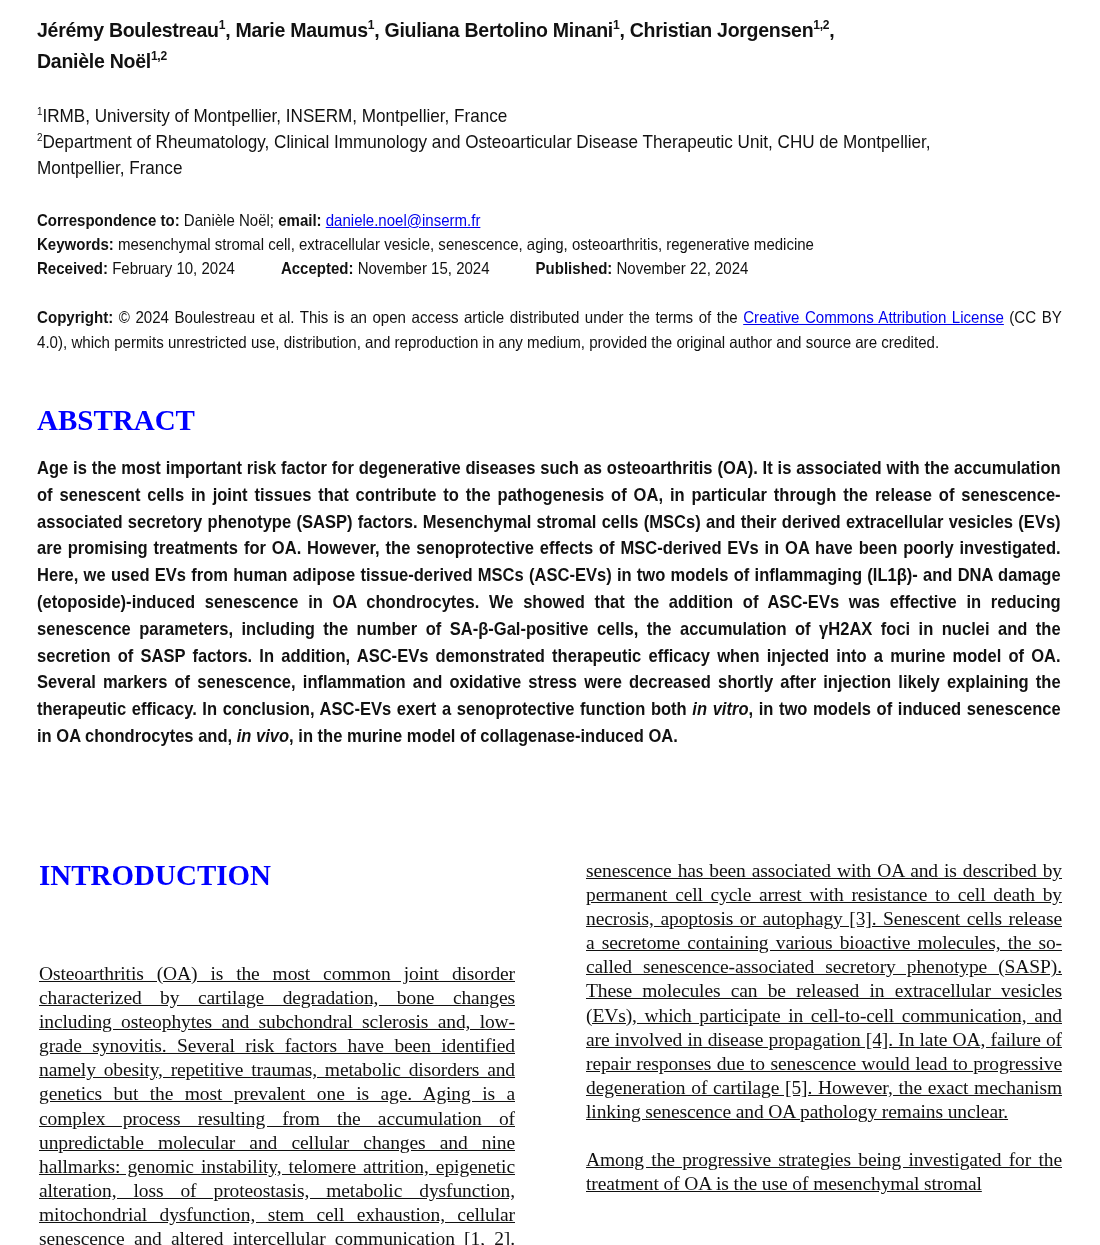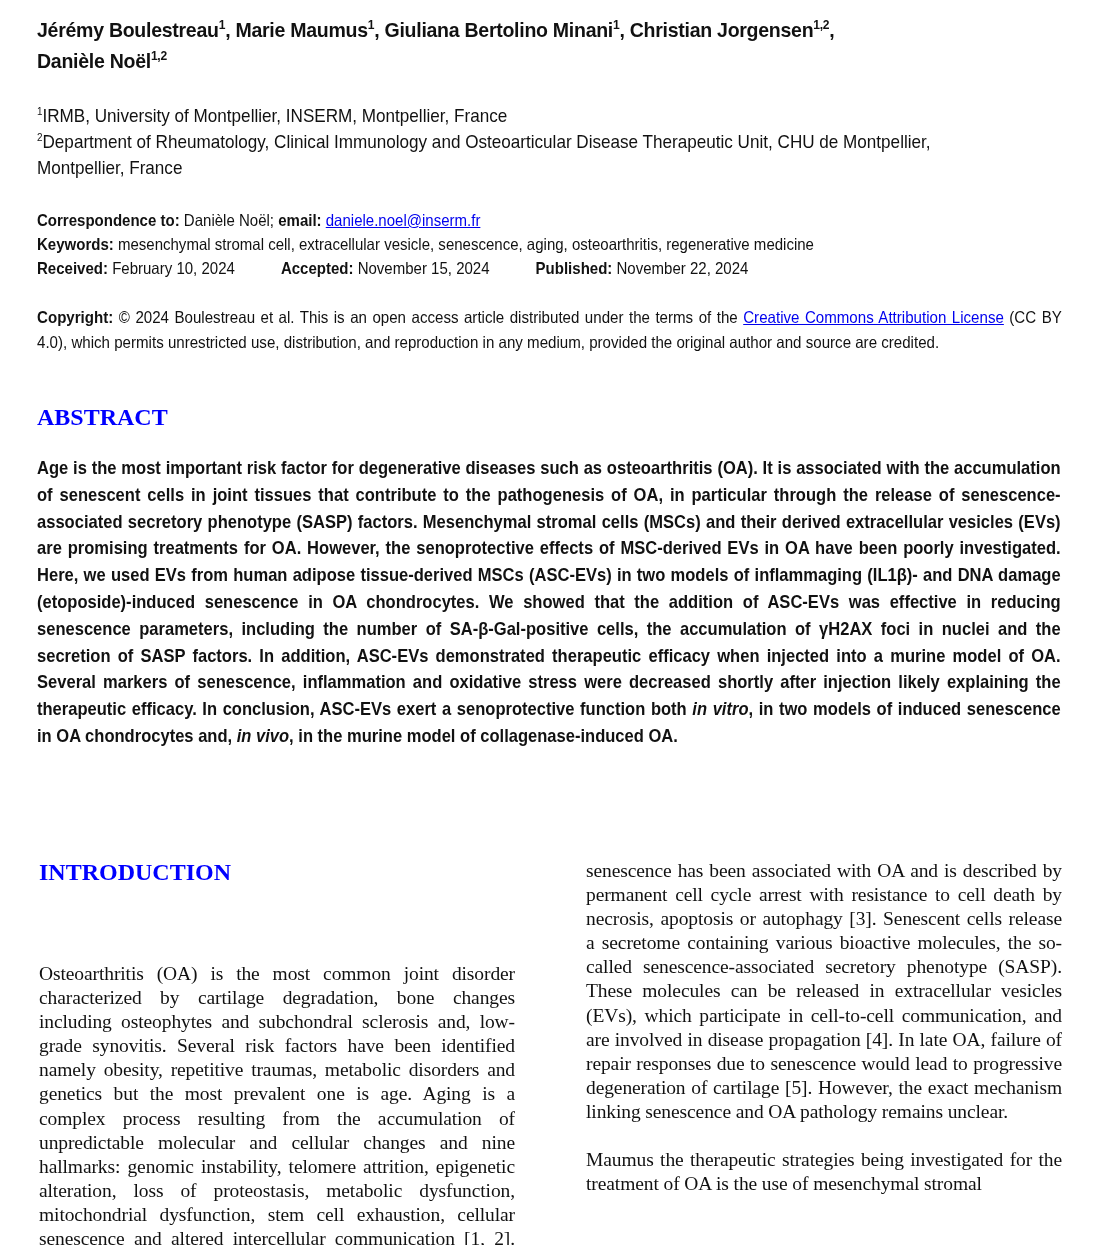--- a/index.html
+++ b/index.html
@@ -26,33 +26,33 @@
   .meta b { font-weight: bold; }
   .meta .gap { display: inline-block; width: 46px; }
   a.link { color: #0000ee; text-decoration: underline; }
   .copyright {
     position: absolute; left: 37px; top: 305px; width: 1120px;
     font-size: 16.5px; line-height: 24.5px; text-align: justify;
     transform: scaleX(0.915); transform-origin: left top;
   }
   .copyright b { font-weight: bold; }
   .h-section {
-    position: absolute; font-weight: bold; color: #0000ff; font-size: 24px; letter-spacing: 0px;
+    position: absolute; font-weight: bold; color: #0000ff; font-size: 29px; letter-spacing: 0px;
   }
   .abstract-title { left: 37px; top: 404px; }
   .intro-title { left: 39px; top: 859px; text-align: center; }
   .abstract-body {
     position: absolute; left: 37px; top: 455px; width: 1145px;
     font-size: 18.5px; font-weight: bold; line-height: 26.8px; text-align: justify;
     transform: scaleX(0.894); transform-origin: left top;
   }
   .abstract-body i { font-style: italic; }
   .col {
     position: absolute; width: 476px; font-size: 19.5px; line-height: 24.1px;
-    text-align: justify; letter-spacing: -0.1px;
+    text-align: justify; letter-spacing: -0.1px; text-decoration: underline;
   }
   .col p { margin: 0; }
   .col-left { left: 39px; top: 962px; }
   .col-right { left: 586px; top: 859px; }
   .col-right p + p { margin-top: 24px; }
 </style>
 </head>
 <body>
 
 <div class="authors sans">
@@ -105,14 +105,14 @@
 </div>
 
 <div class="h-section intro-title serif">INTRODUCTION</div>
 
 <div class="col col-left serif">
   <p>Osteoarthritis (OA) is the most common joint disorder characterized by cartilage degradation, bone changes including osteophytes and subchondral sclerosis and, low-grade synovitis. Several risk factors have been identified namely obesity, repetitive traumas, metabolic disorders and genetics but the most prevalent one is age. Aging is a complex process resulting from the accumulation of unpredictable molecular and cellular changes and nine hallmarks: genomic instability, telomere attrition, epigenetic alteration, loss of proteostasis, metabolic dysfunction, mitochondrial dysfunction, stem cell exhaustion, cellular senescence and altered intercellular communication [1, 2]. Cellular</p>
 </div>
 
 <div class="col col-right serif">
   <p>senescence has been associated with OA and is described by permanent cell cycle arrest with resistance to cell death by necrosis, apoptosis or autophagy [3]. Senescent cells release a secretome containing various bioactive molecules, the so-called senescence-associated secretory phenotype (SASP). These molecules can be released in extracellular vesicles (EVs), which participate in cell-to-cell communication, and are involved in disease propagation [4]. In late OA, failure of repair responses due to senescence would lead to progressive degeneration of cartilage [5]. However, the exact mechanism linking senescence and OA pathology remains unclear.</p>
-  <p>Maumus the therapeutic strategies being investigated for the treatment of OA is the use of mesenchymal stromal</p>
+  <p>Among the progressive strategies being investigated for the treatment of OA is the use of mesenchymal stromal</p>
 </div>
 
 </body></html>

